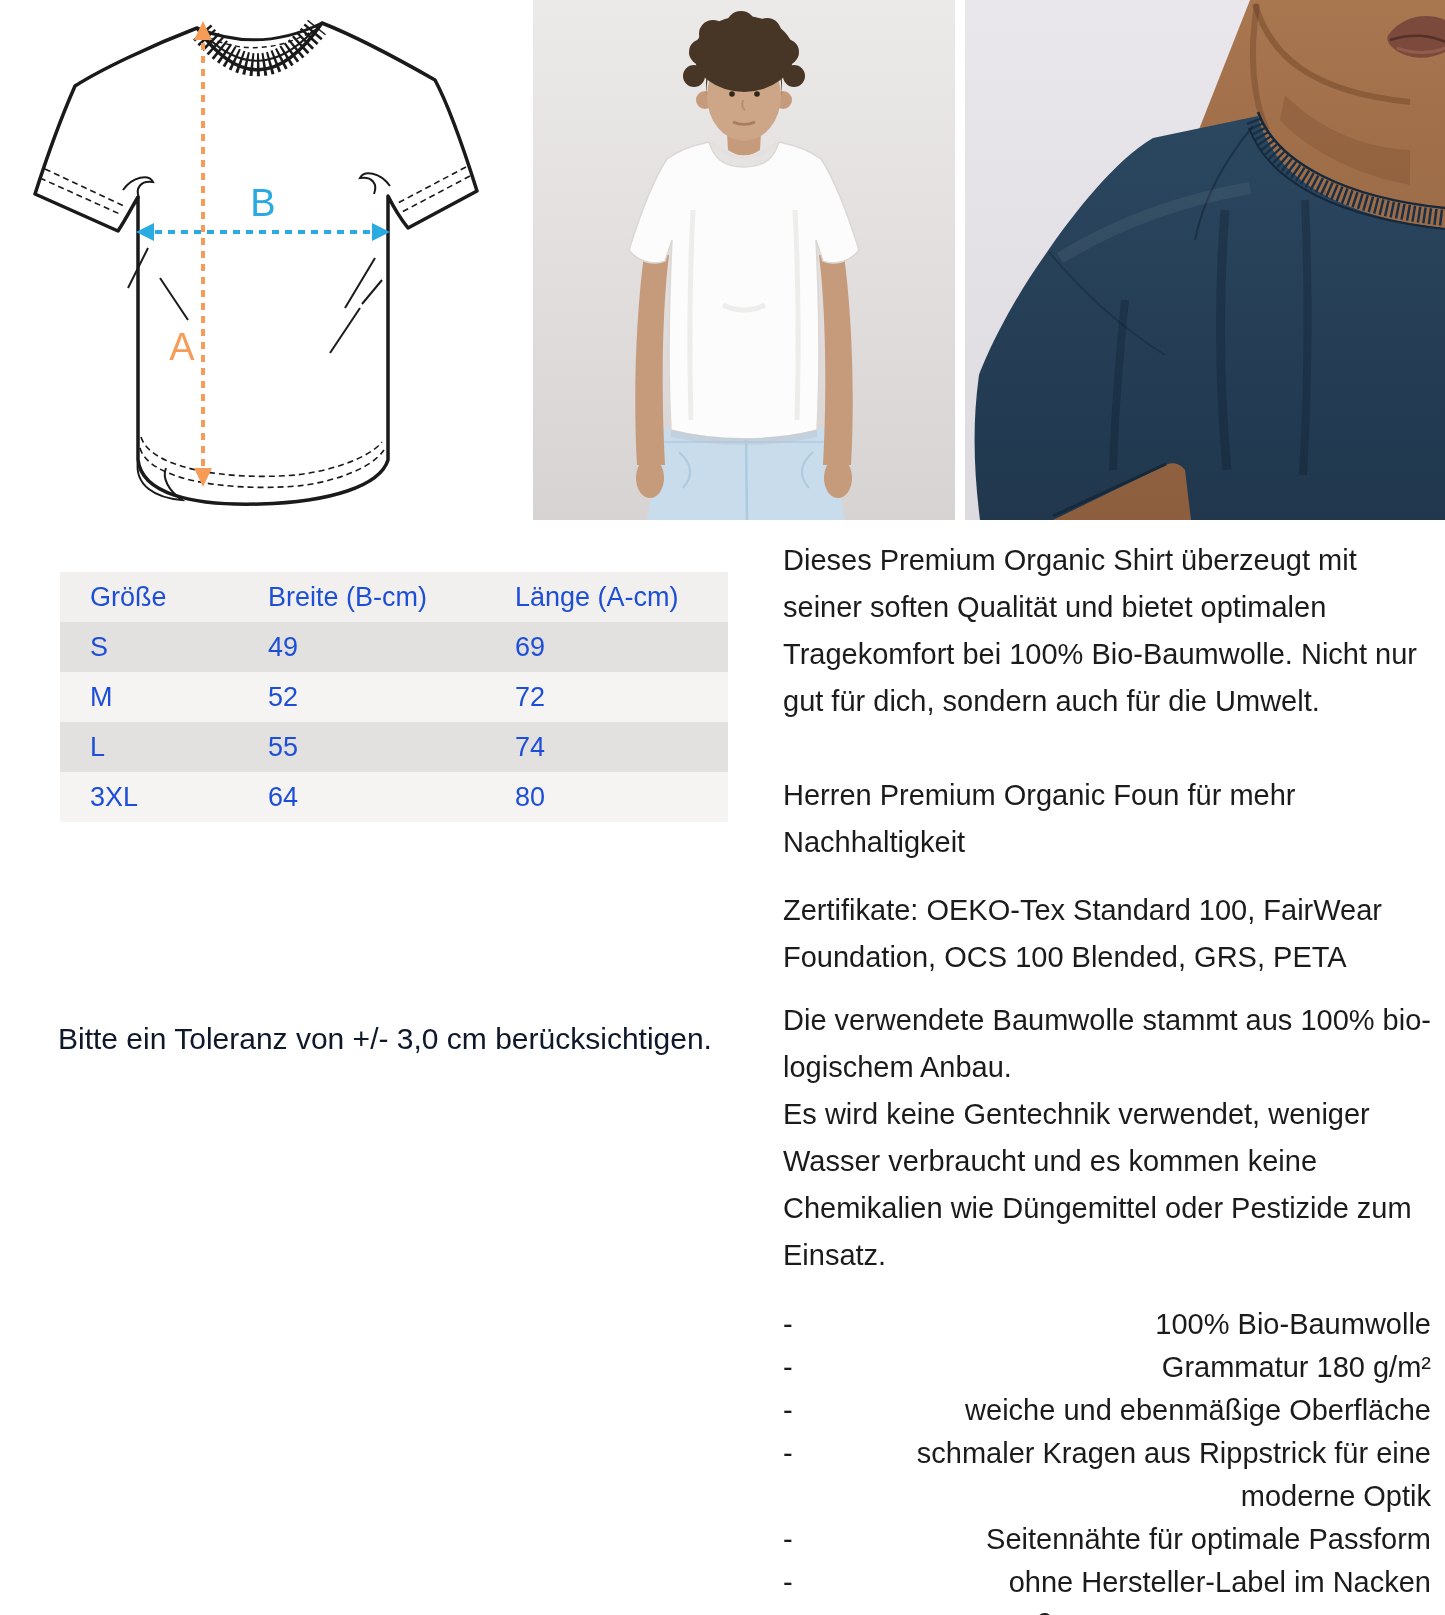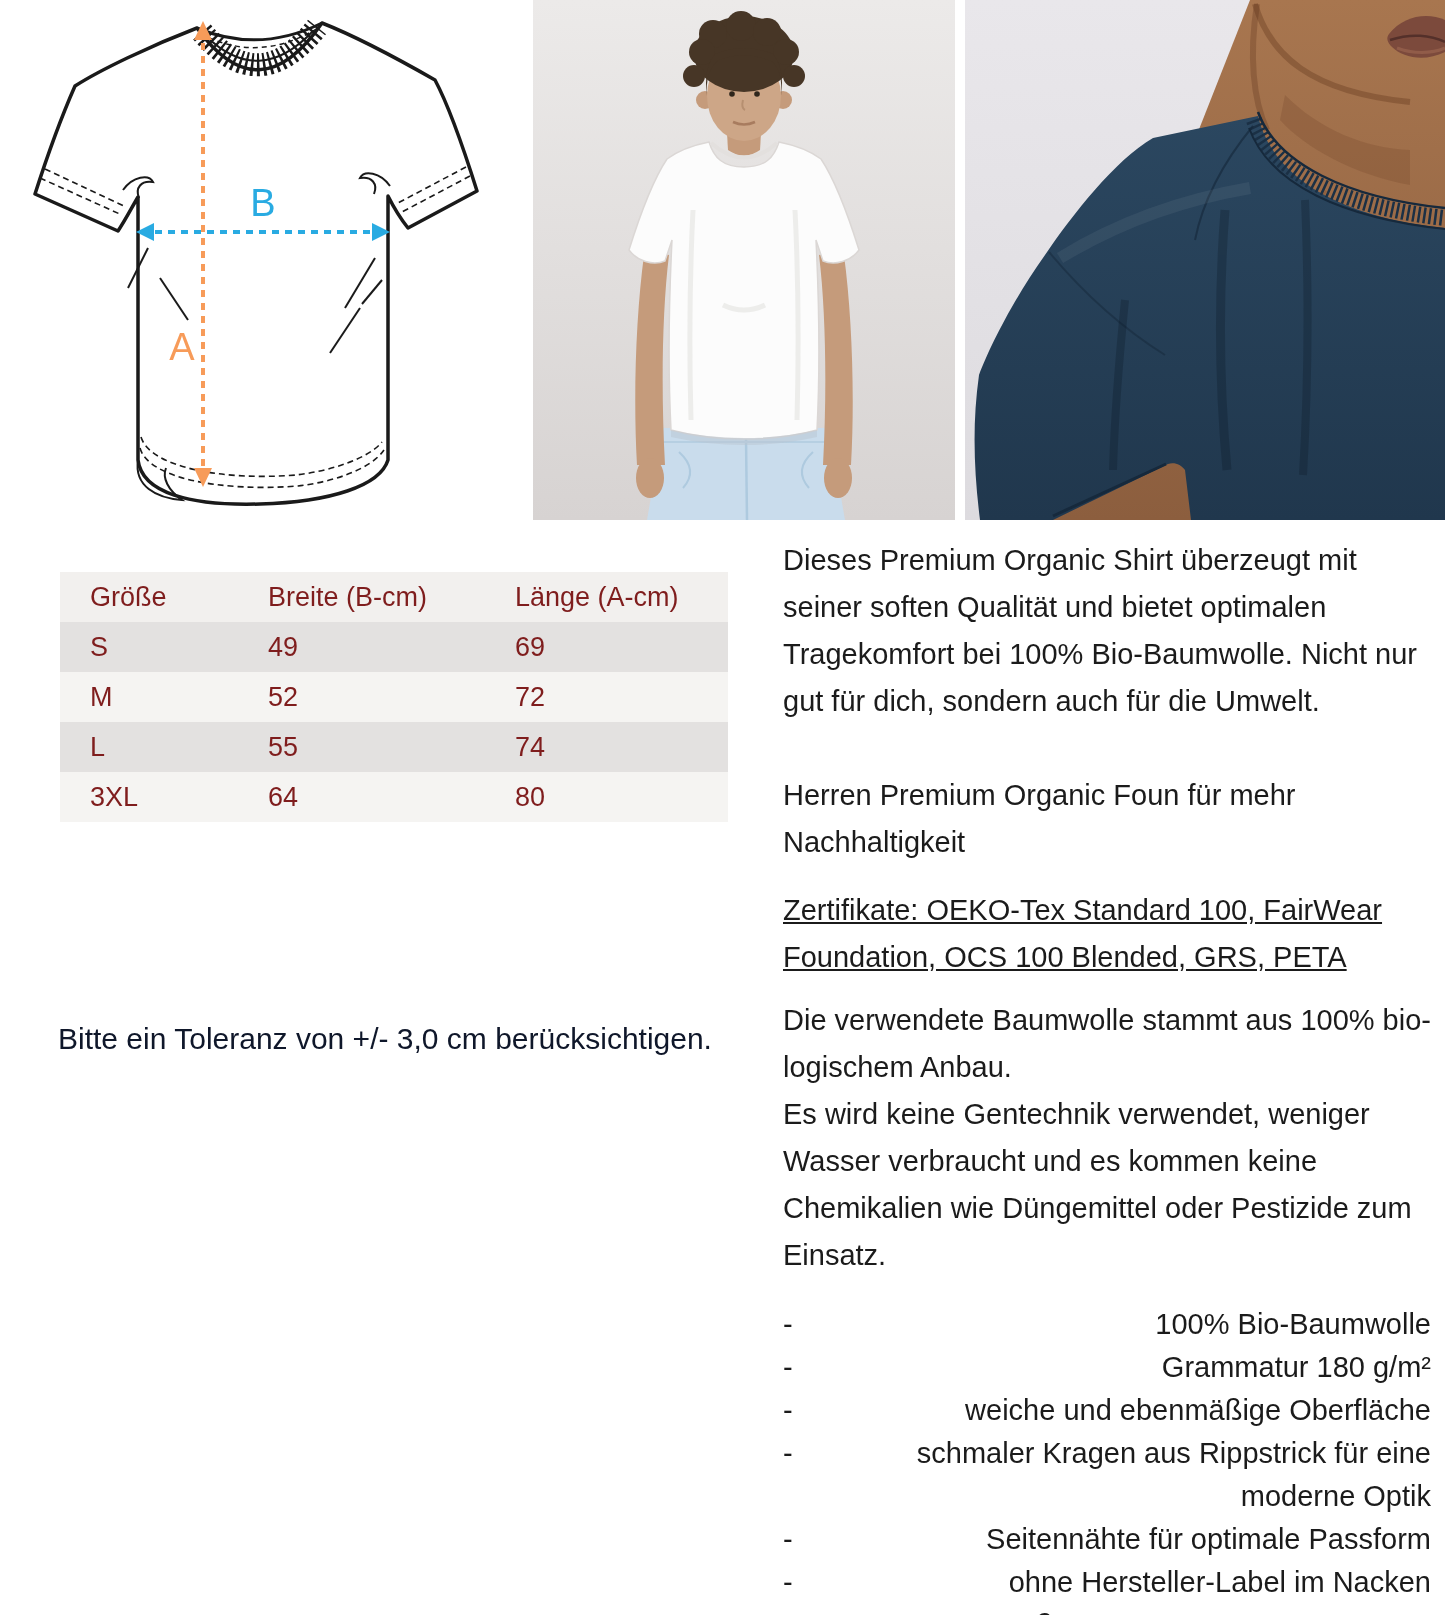--- a/index.html
+++ b/index.html
@@ -10,21 +10,21 @@
   
   .diagram{position:absolute;left:30px;top:8px;width:450px;height:505px;}
   .photo-model{position:absolute;left:533px;top:0;width:422px;height:520px;}
   .photo-detail{position:absolute;left:965px;top:0;width:480px;height:520px;}
   svg{display:block;}
 
   
   table.size-table{
     position:absolute;left:60px;top:572px;width:668px;
     border-collapse:collapse;table-layout:fixed;
-    font-size:27px;color:#7f1d1d;
+    font-size:27px;color:#1d4ed8;
   }
   table.size-table th,table.size-table td{
     height:50px;font-weight:normal;text-align:left;vertical-align:middle;padding:0;
   }
   table.size-table th:first-child,table.size-table td:first-child{padding-left:30px;}
   table.size-table thead tr{background:#f2f0ee;}
   table.size-table tbody tr:nth-child(odd){background:#e3e1e0;}
   table.size-table tbody tr:nth-child(even){background:#f5f4f2;}
 
   .tolerance{
@@ -32,21 +32,21 @@
     font-size:30px;color:#0f172a;
   }
 
   
   .description{
     position:absolute;left:783px;top:537px;width:648px;
     font-size:29px;line-height:47px;color:#1b1b1b;
   }
   .desc-p{margin:0 0 47px 0;}
   .desc-p.g2{margin-bottom:21px;}
-  .desc-p.g3{margin-bottom:16px;text-decoration:underline;}
+  .desc-p.g3{margin-bottom:16px;}
   .desc-p.g4{margin-bottom:24px;}
   .bullets{line-height:43px;}
   .bullet{display:flex;}
   .bullet .dash{flex:0 0 20px;}
   .bullet .btext{flex:1;text-align:right;}
 </style>
 </head>
 <body>
 
 <div class="canvas">

